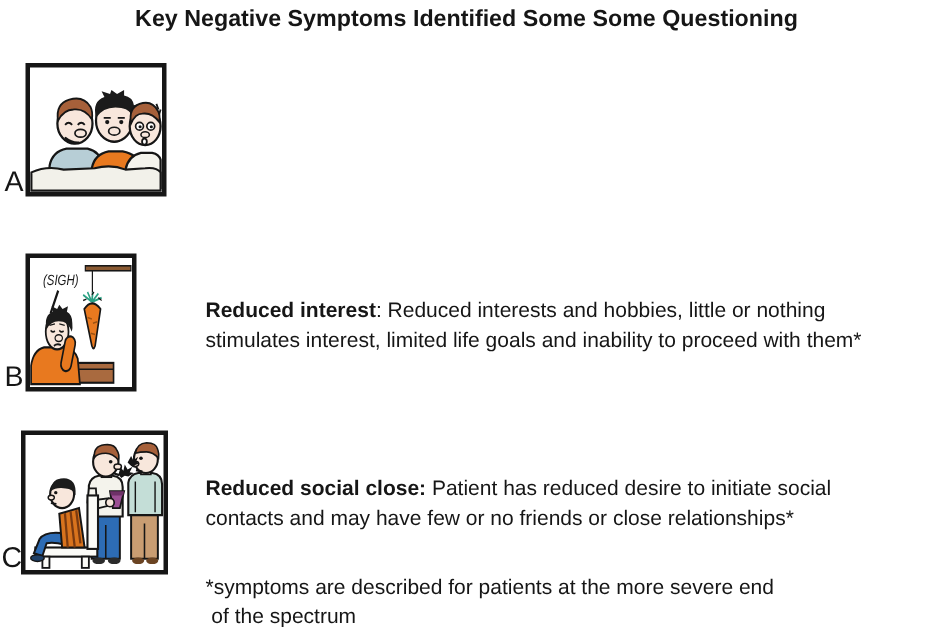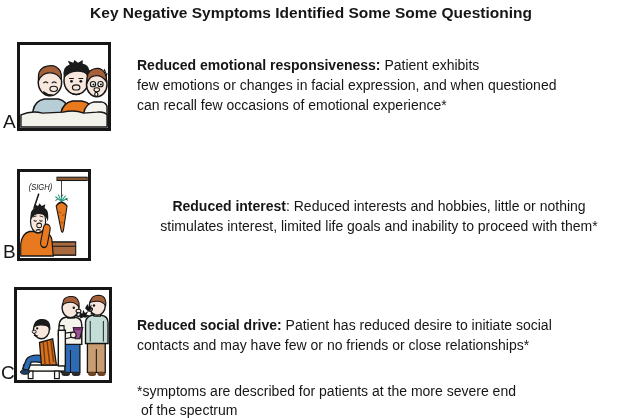--- a/index.html
+++ b/index.html
@@ -19,21 +19,21 @@
   #panel-c { left:14px; top:287px; width:98px; height:96px; }
   .panel-label { position:absolute; font-size:19px; line-height:19px; }
   #label-a { left:3px; top:112px; }
   #label-b { left:3px; top:242px; }
   #label-c { left:1px; top:363px; }
   .text-block {
     position:absolute; left:137px; width:484px;
     font-size:14px; line-height:20px; white-space:pre-line;
   }
   #text-a { top:55px; }
-  #text-b { top:196px;text-align:center; }
+  #text-b { top:196px; }
   #text-c { top:315px; }
   .footnote {
     position:absolute; left:137px; top:382px; width:484px;
     font-size:14px; line-height:19px; white-space:pre-line;
   }
   .bold { font-weight:bold; }
 </style>
 </head>
 <body>
 
@@ -70,23 +70,20 @@
         <circle cx="78.4" cy="42.4" r="1.1" fill="#161616"></circle>
         <circle cx="86.4" cy="42.4" r="1.1" fill="#161616"></circle>
         <ellipse cx="82" cy="48" rx="3" ry="2.1" fill="#f8e7dc" stroke="#161616" stroke-width="1.1"></ellipse>
         <ellipse cx="81.5" cy="53" rx="1.7" ry="2.1" fill="#ffffff" stroke="#161616" stroke-width="1.3"></ellipse>
         <path d="M90,26 l1.5,4 M93,30 l-1,3.5" stroke="#161616" stroke-width="1.3"></path>
       </g>
       <path d="M1,75 Q12,70 24,73 L46,72 Q58,69 68,73 L82,72 Q90,71 93,75 L93,88 L1,88 Z" fill="#f2f1ea" stroke="#161616" stroke-width="1.5"></path>
     </svg>
   </div>
   <div class="panel-label" id="label-a">A</div>
-  <div class="text-block" id="text-a"><span class="bold">Reduced emotional responsiveness:</span><span> Patient exhibits
-few emotions or changes in facial expression, and when questioned
-can recall few occasions of emotional experience*</span></div>
 
   <div class="panel" id="panel-b">
     <svg viewBox="0 0 94 91" preserveAspectRatio="none">
       <g>
         <rect x="51" y="5.5" width="42" height="3.5" fill="#8a5a33" stroke="#161616" stroke-width="1.1"></rect>
         <line x1="57.5" y1="9" x2="57.5" y2="30" stroke="#161616" stroke-width="1.1"></line>
         <path d="M57,31 l-8,-5 M57,31 l-4,-7 M57,31 l1,-7 M57,31 l6,-6 M57,31 l9,-3" stroke="#2aa183" stroke-width="1.4" fill="none"></path>
         <path d="M52,29 l-3,1 M63,28 l3,2 M57,26 l2,-2" stroke="#161616" stroke-width="1"></path>
         <path d="M50,36 Q57,28 65,36 L60,62 Q58.5,65.5 57,62 Z" fill="#e8791f" stroke="#161616" stroke-width="1.5"></path>
         <path d="M53,42 l4,1 M62,45 l-4,1 M56,53 l4,1" stroke="#9c5212" stroke-width="1.1"></path>
@@ -161,19 +158,19 @@
         <ellipse cx="26" cy="42" rx="8.5" ry="10" fill="#f8e7dc" stroke="#161616" stroke-width="1.5"></ellipse>
         <path d="M18,40 q0,-8 7,-9 q6,-1 9,3 q2,3 1.5,9 q-2,-5 -7,-5 q-7,-1 -10.5,2 z" fill="#1b1b1b"></path>
         <circle cx="21.5" cy="41" r="1.2" fill="#161616"></circle>
         <ellipse cx="18.3" cy="44.5" rx="2.2" ry="1.7" fill="#f8e7dc" stroke="#161616" stroke-width="1"></ellipse>
         <path d="M18,48.5 l4,0.5" stroke="#161616" stroke-width="1.3"></path>
       </g>
       <rect x="44" y="43" width="7.5" height="38" fill="#fbfbf7" stroke="#161616" stroke-width="1.5"></rect>
     </svg>
   </div>
   <div class="panel-label" id="label-c">C</div>
-  <div class="text-block" id="text-c"><span class="bold">Reduced social drive:</span><span> Patient has reduced desire to initiate social
+  <div class="text-block" id="text-c"><span class="bold">Reduced social close:</span><span> Patient has reduced desire to initiate social
 contacts and may have few or no friends or close relationships*</span></div>
 
   <div class="footnote">*symptoms are described for patients at the more severe end
 &nbsp;of the spectrum</div>
 
 </div>
 
 </body></html>

